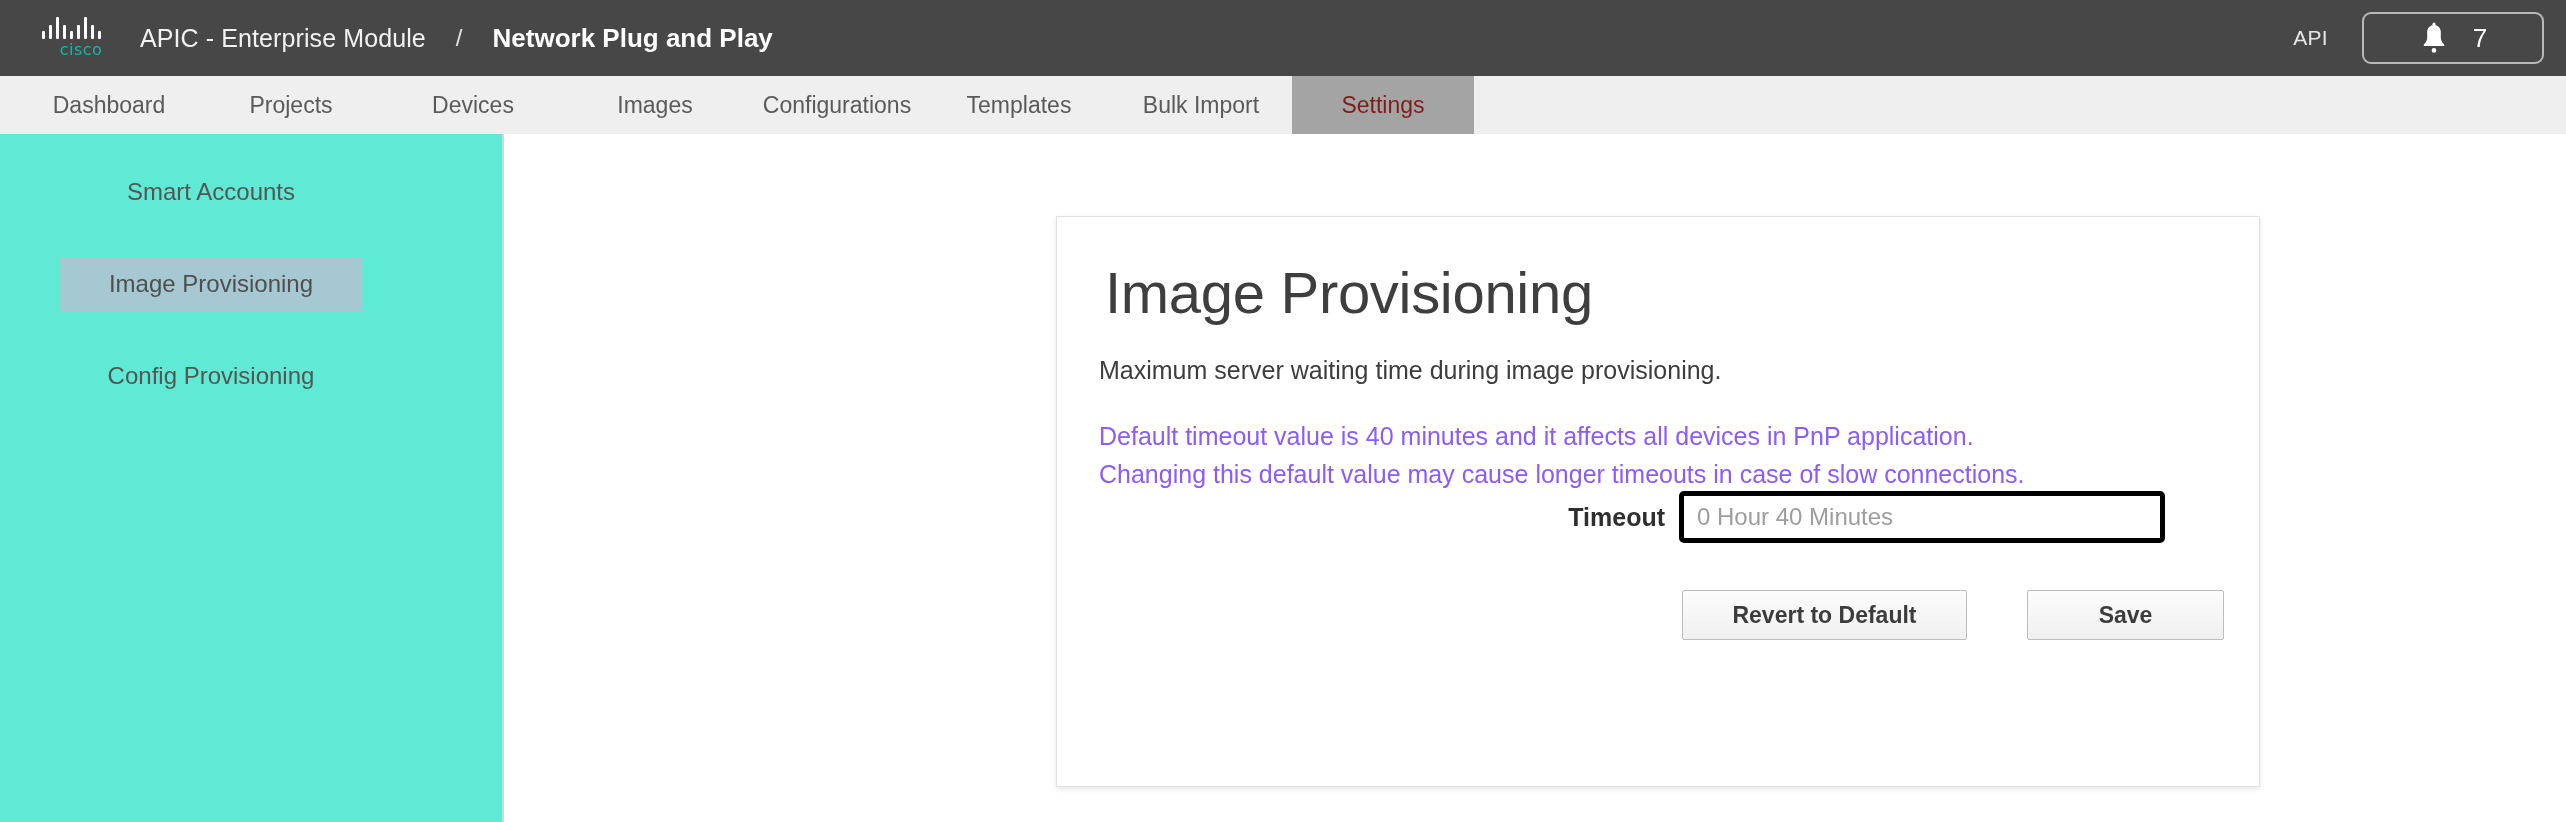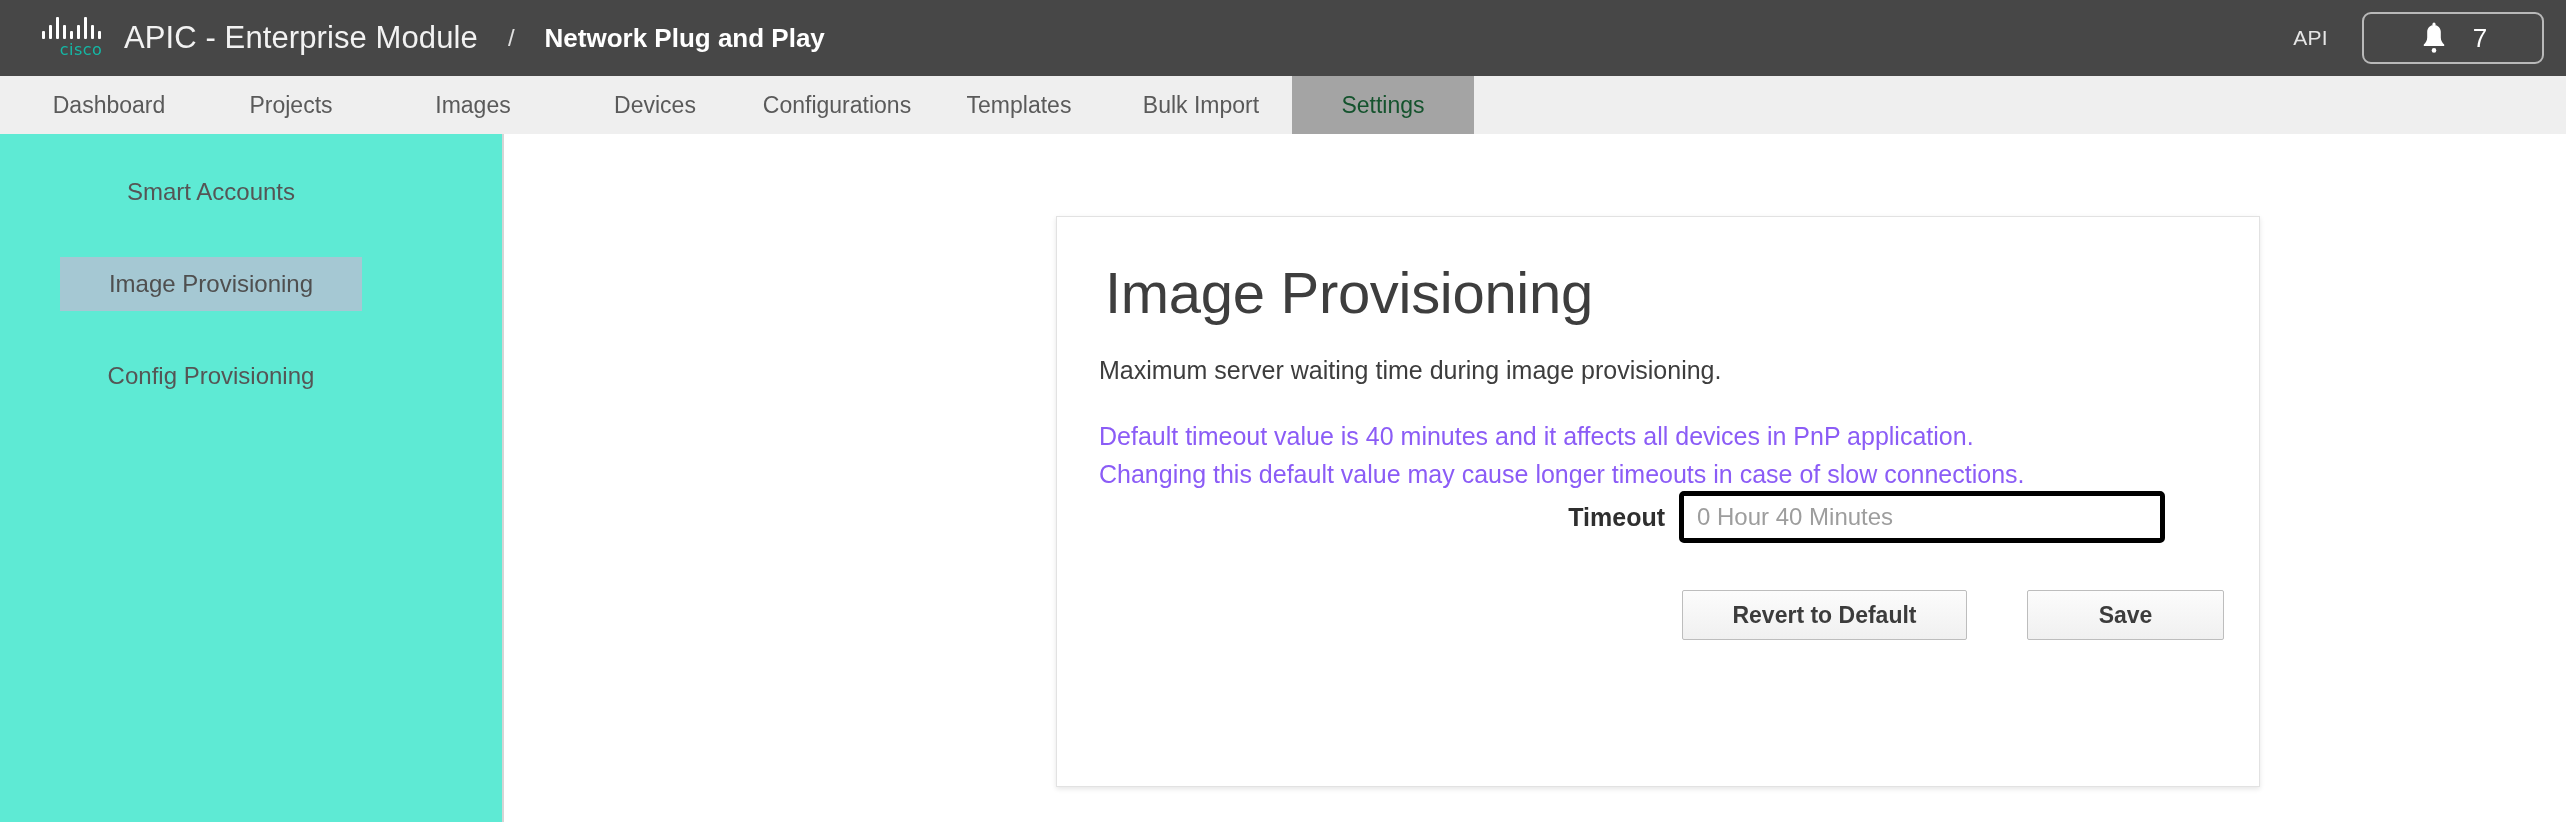--- a/index.html
+++ b/index.html
@@ -51,23 +51,23 @@
     font-size: 16px;
     letter-spacing: 0.5px;
     line-height: 20px;
     margin-top: 1px;
     font-family: "DejaVu Sans", sans-serif;
     font-weight: 400;
     margin-left: 20px;
   }
 
   #app-title {
-    margin-left: 14px;
+    margin-left: 30px;
     color: #f2f2f2;
-    font-size: 31px;
+    font-size: 25px;
     font-weight: 400;
     letter-spacing: 0.1px;
     white-space: nowrap;
   }
   #breadcrumb-sep {
     margin-left: 30px;
     color: #e0e0e0;
     font-size: 24px;
     font-weight: 300;
   }
@@ -125,21 +125,21 @@
     align-items: center;
     justify-content: center;
     color: #5a5a5a;
     font-size: 23px;
     font-weight: 400;
     white-space: nowrap;
     cursor: pointer;
   }
   .nav-tab.active {
     background: #a4a4a4;
-    color: #14532d;
+    color: #7f1d1d;
   }
   #nav-tab-0 { margin-left: 18px; }
 
   
   #body-area {
     position: absolute;
     top: 134px; left: 0;
     width: 2566px;
     height: 688px;
     background: #ffffff;
@@ -304,22 +304,22 @@
         </svg>
       </span>
       <span id="notification-count">7</span>
     </div>
   </div>
 </div>
 
 <div id="nav-tabs">
   <div class="nav-tab" id="nav-tab-0">Dashboard</div>
   <div class="nav-tab" id="nav-tab-1">Projects</div>
+  <div class="nav-tab" id="nav-tab-2">Devices</div>
   <div class="nav-tab" id="nav-tab-3">Images</div>
-  <div class="nav-tab" id="nav-tab-2">Devices</div>
   <div class="nav-tab" id="nav-tab-4">Configurations</div>
   <div class="nav-tab" id="nav-tab-5">Templates</div>
   <div class="nav-tab" id="nav-tab-6">Bulk Import</div>
   <div class="nav-tab active" id="nav-tab-7">Settings</div>
 </div>
 
 <div id="body-area">
 
   <div id="sidebar">
     <div class="sidebar-item" id="sidebar-item-0">Smart Accounts</div>

